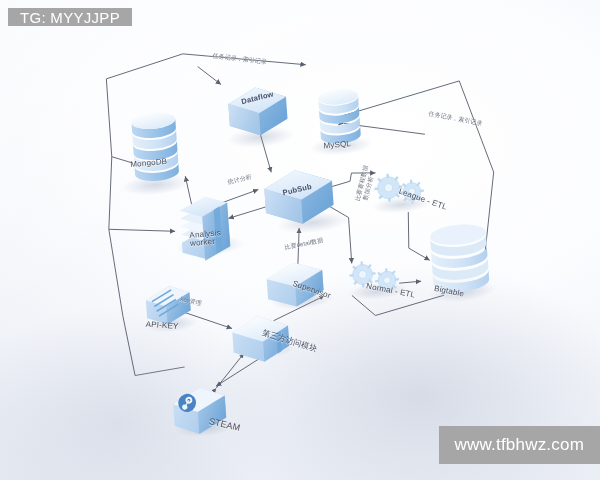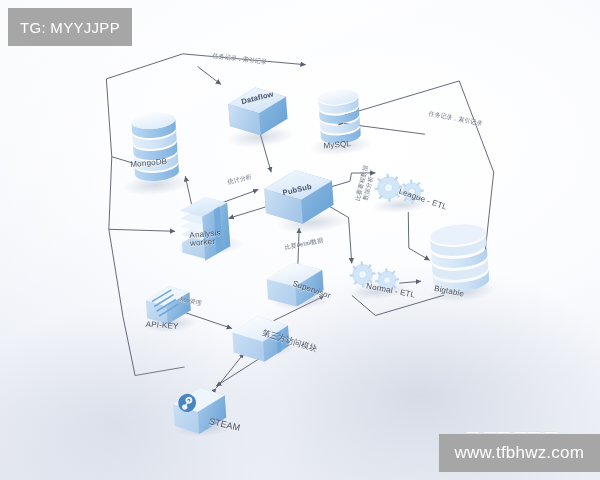--- a/index.html
+++ b/index.html
@@ -66,22 +66,22 @@
     letter-spacing:.2px;
   }
 
   
   .wm{
     position:absolute;
     background:#a6a6a6;
     color:#ffffff;
     display:flex;align-items:center;
   }
-  .wm-tl{left:8px;top:8px;height:38px;padding:0 12px;font-size:15px;letter-spacing:.3px;text-align:right;}
-  .wm-br{right:0px;bottom:8px;height:38px;padding:0 16px;font-size:17px;letter-spacing:.2px;}
+  .wm-tl{left:8px;top:8px;height:18px;padding:0 12px;font-size:15px;letter-spacing:.3px;text-align:right;}
+  .wm-br{right:0px;bottom:16px;height:38px;padding:0 16px;font-size:17px;letter-spacing:.2px;}
   .ghost{
     position:absolute;right:42px;bottom:42px;
     color:#dfe3ec;font-size:12px;letter-spacing:1px;
     text-shadow:0 1px 0 rgba(255,255,255,.8);
     pointer-events:none;
   }
 </style>
 </head>
 <body>
 

